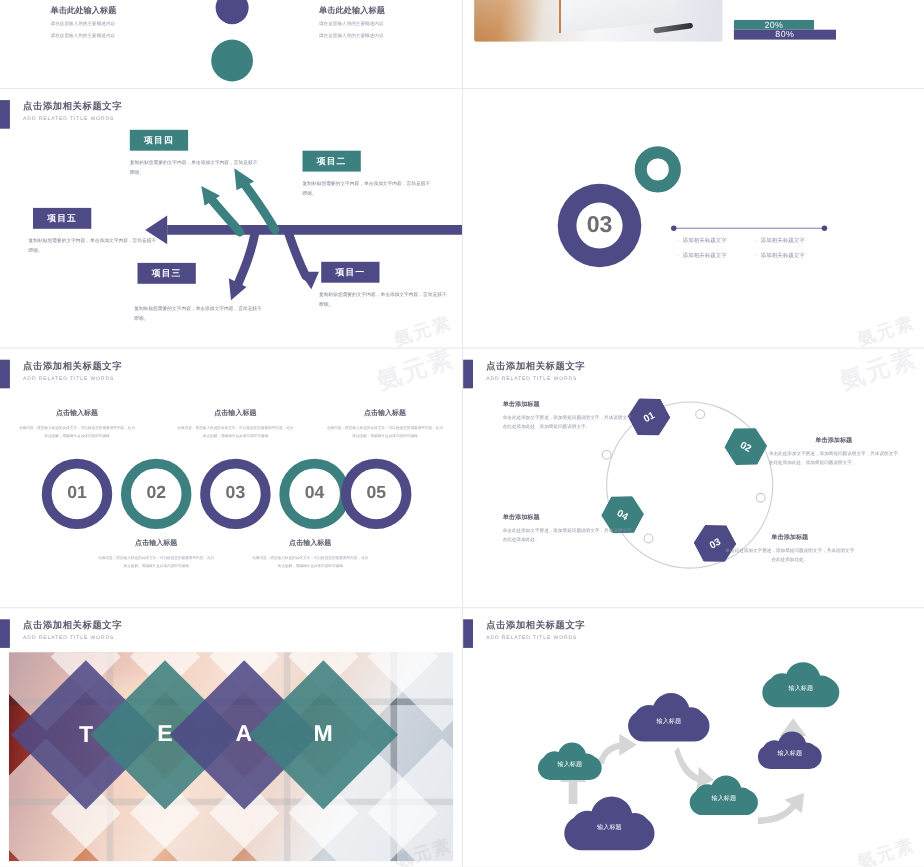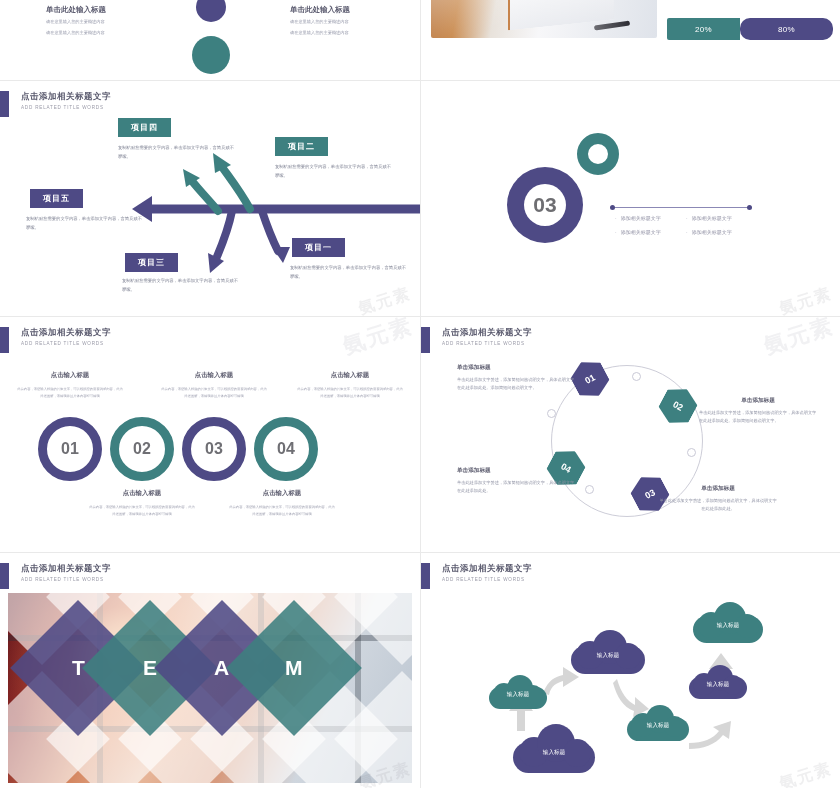--- a/index.html
+++ b/index.html
@@ -49,21 +49,21 @@
       linear-gradient(160deg, rgba(255,255,255,.55), rgba(255,255,255,0) 55%),
       linear-gradient(100deg,#b8733a 0%,#c98a4e 14%,#e8e2db 30%,#f7f7f9 50%,#eceef2 72%,#dfe3ea 100%);
   }
   .photo:after {
     content: ""; position: absolute; left: 34%; top: 8%; width: 46%; height: 74%;
     background: linear-gradient(170deg,#fdfdfd,#e7e9ee);
     transform: skewY(-6deg); border-left: 2px solid #c7834a; border-radius: 1px;
   }
   .photo .pen { position: absolute; right: 12%; bottom: 14%; width: 16%; height: 5px;
     background: linear-gradient(90deg,#6e6e74,#2c2c33); border-radius: 3px; transform: rotate(-8deg); z-index: 3; }
-  .pctbar { position: absolute; display: flex; border-radius: 2px; overflow: hidden; }
+  .pctbar { position: absolute; display: flex; border-radius: 2px; overflow: hidden; flex-direction: column; }
   .pct { display: flex; align-items: center; justify-content: center;
     color: #fff; font-size: 8px; letter-spacing: .4px; }
   .pct.teal { background: #3d8080; }
   .pct.purp { background: #4e4a85; }
 
   
   .fb { position: absolute; inset: 0; }
   .fb-lbl { position: absolute; color: #fff; font-size: 8px; font-weight: bold;
     padding: 4px 13px; white-space: nowrap; letter-spacing: 1px; }
   .fb-lbl.teal { background: #3d8080; }
@@ -155,21 +155,21 @@
     <div class="dot" style="left:192px; top:36px; width:38px; height:38px; background:#3d8080;"></div>
   </div>
 
   <div class="slide">
     <div class="photo" style="left:10px; top:-34px; width:226px; height:72px;">
 
       <div class="pen"></div>
     </div>
     <div class="pctbar" style="left:246px; top:18px; width:166px; height:22px;">
       <div class="pct teal" style="width:44%;">20%</div>
-      <div class="pct purp" style="width:56%;border-radius:10px;">80%</div>
+      <div class="pct purp" style="width:56%;">80%</div>
     </div>
   </div>
 
   <div class="slide">
     <div class="hdr">
       <div class="hdr-bar"></div>
       <div class="hdr-tx">
         <div class="hdr-cn">点击添加相关标题文字</div>
         <div class="hdr-en">ADD RELATED TITLE WORDS</div>
       </div>
@@ -193,21 +193,21 @@
 
     <div class="fb-lbl teal" style="left:118px; top:37px;">项目四</div>
     <div class="fb-body" style="left:118px; top:62px;">复制粘贴您需要的文字内容，单击添加文字内容，言简意赅不啰嗦。</div>
 
     <div class="fb-lbl teal" style="left:275px; top:56px;">项目二</div>
     <div class="fb-body" style="left:275px; top:81px;">复制粘贴您需要的文字内容，单击添加文字内容，言简意赅不啰嗦。</div>
 
     <div class="fb-lbl purp" style="left:30px; top:108px;">项目五</div>
     <div class="fb-body" style="left:26px; top:133px;">复制粘贴您需要的文字内容，单击添加文字内容，言简意赅不啰嗦。</div>
 
-    <div class="fb-lbl purp" style="left:125px; top:172px;">项目三</div>
+    <div class="fb-lbl purp" style="left:125px; top:158px;">项目三</div>
     <div class="fb-body" style="left:122px; top:195px;">复制粘贴您需要的文字内容，单击添加文字内容，言简意赅不啰嗦。</div>
 
     <div class="fb-lbl purp" style="left:292px; top:157px;">项目一</div>
     <div class="fb-body" style="left:290px; top:182px;">复制粘贴您需要的文字内容，单击添加文字内容，言简意赅不啰嗦。</div>
 
     <div class="wm2">氨元素</div>
   </div>
 
   <div class="slide">
     <div class="s3-small" style="left:156px; top:52px; width:42px; height:42px;"></div>
@@ -228,20 +228,21 @@
       <div class="hdr-tx">
         <div class="hdr-cn">点击添加相关标题文字</div>
         <div class="hdr-en">ADD RELATED TITLE WORDS</div>
       </div>
     </div>
 
     <div class="ring purp" style="left:38px;  top:100px;">01</div>
     <div class="ring teal" style="left:110px; top:100px;">02</div>
     <div class="ring purp" style="left:182px; top:100px;">03</div>
     <div class="ring teal" style="left:254px; top:100px;">04</div>
+    <div class="ring purp" style="left:310px; top:100px;">05</div>
 
     <div class="ring-cap" style="left:16px; top:54px;">
       <div class="t">点击输入标题</div>
       <div class="b">此票内容，请您输入标题的具体文字，可以根据您的需要调整内容，此为简述图解，请编辑并且具体内容即可编辑</div>
     </div>
     <div class="ring-cap" style="left:160px; top:54px;">
       <div class="t">点击输入标题</div>
       <div class="b">此票内容，请您输入标题的具体文字，可以根据您的需要调整内容，此为简述图解，请编辑并且具体内容即可编辑</div>
     </div>
     <div class="ring-cap" style="left:296px; top:54px;">

